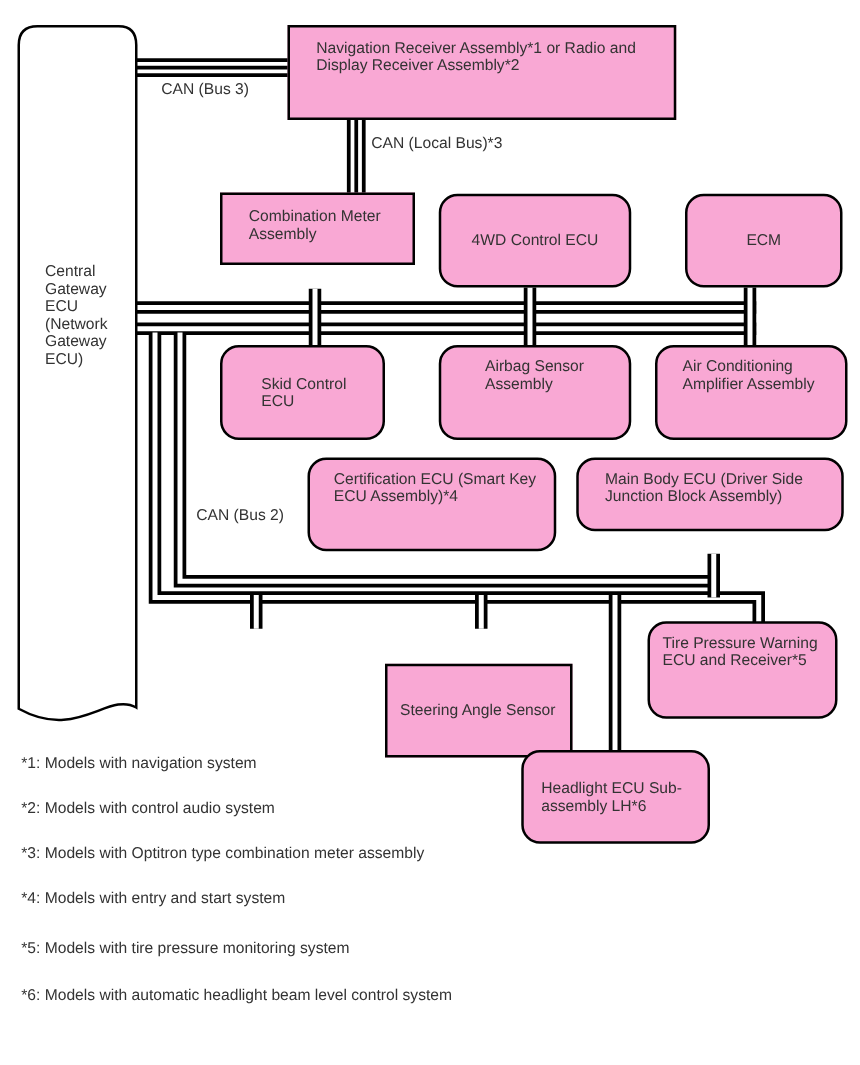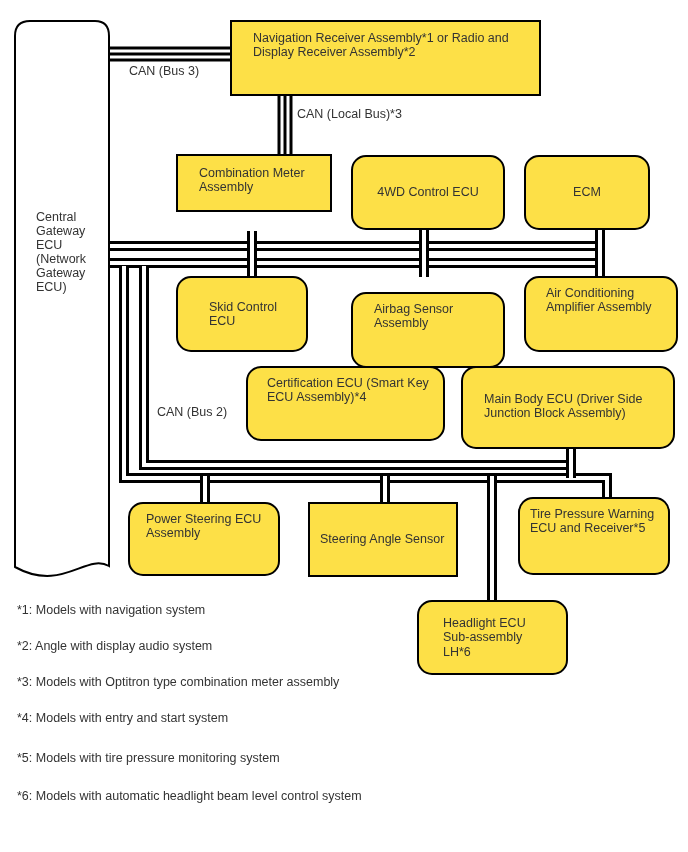--- a/index.html
+++ b/index.html
@@ -3,42 +3,42 @@
 <meta charset="utf-8">
 <style>
   html,body{margin:0;padding:0;background:#fff;}
   #canvas{
     position:relative;width:688px;height:852px;background:#fff;overflow:hidden;
     font-family:"Liberation Sans","DejaVu Sans",sans-serif;
     color:#333;font-size:12.5px;line-height:1.15;
   }
   #wires{position:absolute;left:0;top:0;width:688px;height:852px;}
   .node{
-    position:absolute;box-sizing:border-box;background:#fde047;
+    position:absolute;box-sizing:border-box;background:#f9a8d4;
     border:2px solid #000;
   }
   .rounded{border-radius:15px;}
   .vcenter{display:flex;align-items:center;}
   .hcenter{display:flex;align-items:center;justify-content:center;text-align:center;}
   .buslabel{position:absolute;white-space:nowrap;}
   .footnote{position:absolute;left:17px;white-space:nowrap;}
   
   #n-nav{left:230px;top:20px;width:311px;height:76px;padding:9px 14px 0 21px;}
   #n-cm{left:176px;top:154px;width:156px;height:58px;padding:10px 8px 0 21px;}
   #n-4wd{left:351px;top:155px;width:154px;height:75px;}
-  #n-ecm{left:524px;top:155px;width:126px;height:75px;}
+  #n-ecm{left:548px;top:155px;width:126px;height:75px;}
   #n-skid{left:176px;top:276px;width:132px;height:76px;padding-left:31px;}
-  #n-airbag{left:351px;top:276px;width:154px;height:76px;padding:8px 24px 0 21px;margin-top:16px;}
+  #n-airbag{left:351px;top:276px;width:154px;height:76px;padding:8px 24px 0 35px;}
   #n-aircon{left:524px;top:276px;width:154px;height:76px;padding:8px 18px 0 20px;}
   #n-cert{left:246px;top:366px;width:199px;height:75px;padding:8px 10px 12px 19px;}
-  #n-mainbody{left:461px;top:366px;width:214px;height:83px;padding:24px 14px 0 21px;}
+  #n-mainbody{left:461px;top:366px;width:214px;height:59px;padding:8px 14px 0 21px;}
   #n-power{left:128px;top:502px;width:152px;height:74px;padding:8px 10px 0 16px;}
-  #n-steer{left:308px;top:502px;width:150px;height:75px;padding-left:10px;}
+  #n-steer{left:308px;top:531px;width:150px;height:75px;padding-left:10px;}
   #n-tire{left:518px;top:497px;width:152px;height:78px;padding:8px 8px 0 10px;}
-  #n-head{left:417px;top:600px;width:151px;height:75px;padding-left:24px;padding-right:18px;}
+  #n-head{left:417px;top:600px;width:151px;height:75px;padding-left:14px;padding-right:18px;}
   #n-central-text{position:absolute;left:36px;top:210px;width:62px;line-height:1.12;}
   #lbl-bus3{left:129px;top:64px;}
   #lbl-local{left:297px;top:107px;}
   #lbl-bus2{left:157px;top:405px;}
 </style>
 </head>
 <body>
 
 <div id="canvas">
 
@@ -136,40 +136,37 @@
   </div>
 
   <div class="node rounded" id="n-cert">
     <span>Certification ECU (Smart Key ECU Assembly)*4</span>
   </div>
 
   <div class="node rounded" id="n-mainbody">
     <span>Main Body ECU (Driver Side Junction Block Assembly)</span>
   </div>
 
-  <div class="node rounded" id="n-power">
-    <span>Power Steering ECU Assembly</span>
-  </div>
 
   <div class="node vcenter" id="n-steer">
     <span>Steering Angle Sensor</span>
   </div>
 
   <div class="node rounded" id="n-tire">
     <span>Tire Pressure Warning ECU and Receiver*5</span>
   </div>
 
   <div class="node rounded vcenter" id="n-head">
     <span>Headlight ECU Sub-assembly LH*6</span>
   </div>
 
   <div class="buslabel" id="lbl-bus3">CAN (Bus 3)</div>
   <div class="buslabel" id="lbl-local">CAN (Local Bus)*3</div>
   <div class="buslabel" id="lbl-bus2">CAN (Bus 2)</div>
 
   <div class="footnote" style="top:603px">*1: Models with navigation system</div>
-  <div class="footnote" style="top:639px">*2: Angle with display audio system</div>
+  <div class="footnote" style="top:639px">*2: Models with control audio system</div>
   <div class="footnote" style="top:675px">*3: Models with Optitron type combination meter assembly</div>
   <div class="footnote" style="top:711px">*4: Models with entry and start system</div>
   <div class="footnote" style="top:751px">*5: Models with tire pressure monitoring system</div>
   <div class="footnote" style="top:789px">*6: Models with automatic headlight beam level control system</div>
 
 </div>
 
 </body></html>

